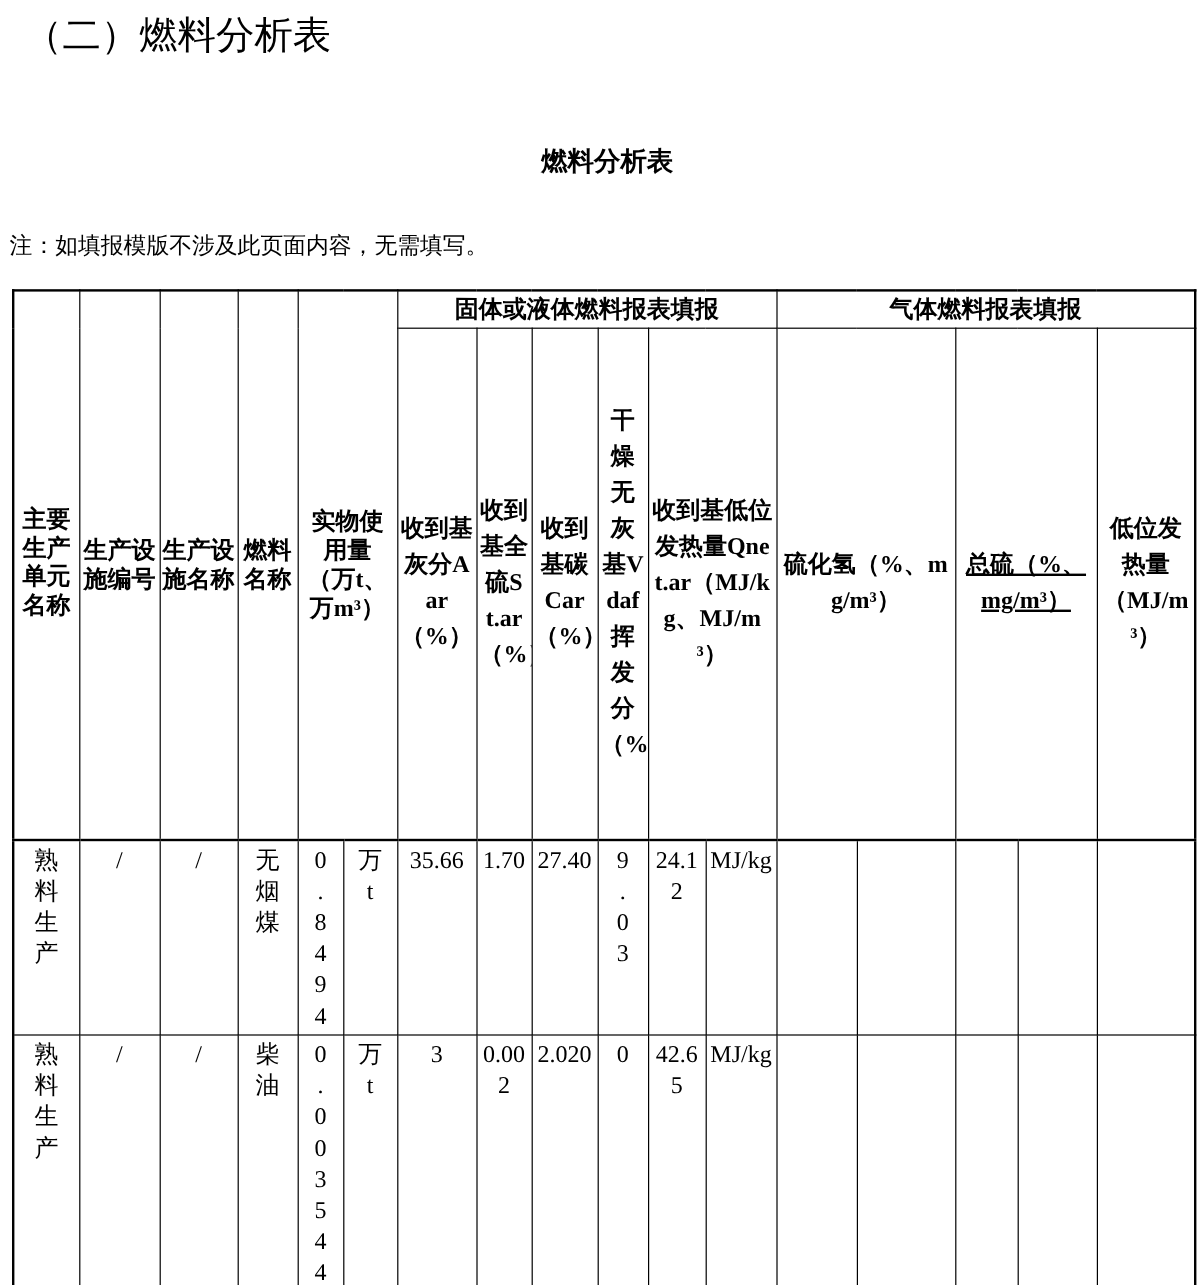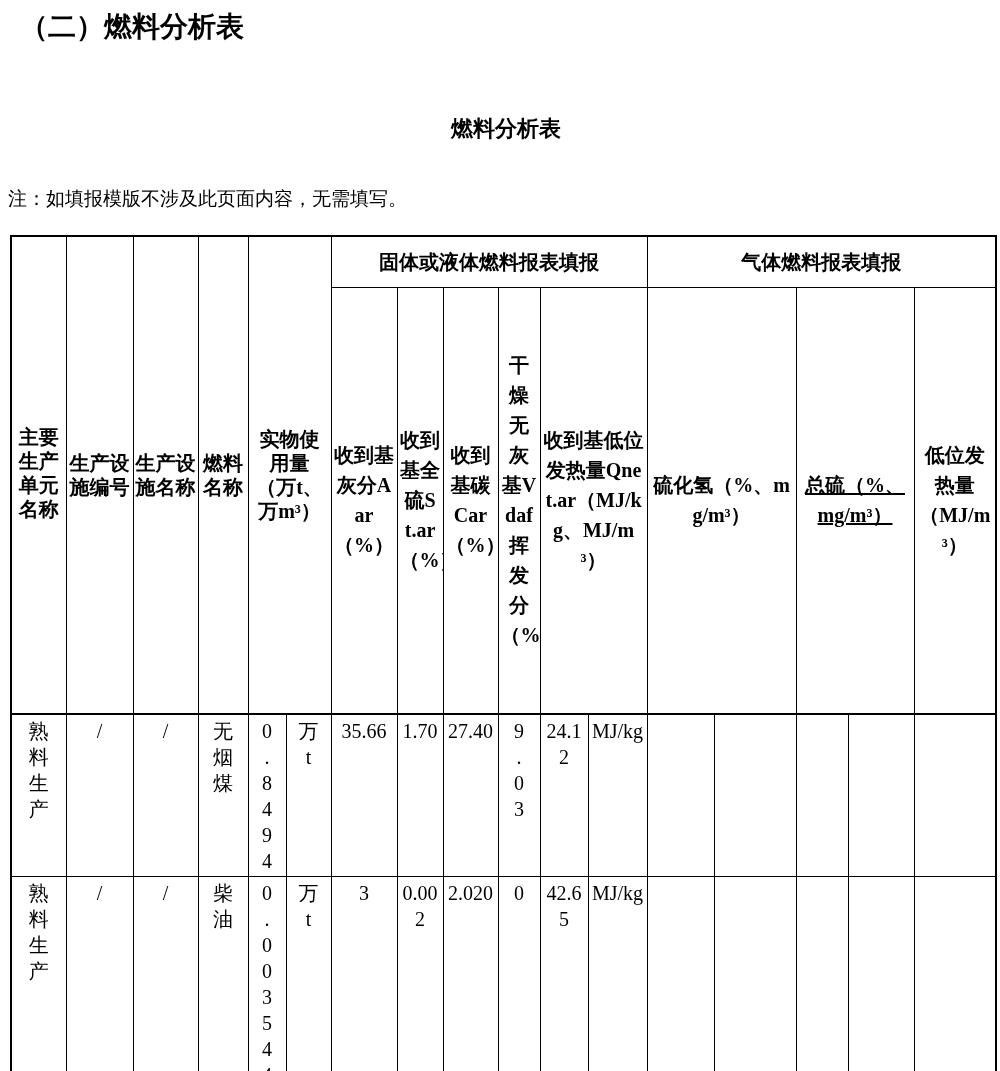--- a/index.html
+++ b/index.html
@@ -3,21 +3,21 @@
 <meta charset="utf-8">
 <style>
   html, body { margin: 0; padding: 0; background: #ffffff; }
   body {
     width: 1000px; height: 1071px; overflow: hidden;
     color: #000;
     font-family: "Liberation Serif", "DejaVu Serif", serif;
   }
   .heading {
     margin: 8px 0 0 20px;
-    font-size: 28px; font-weight: bold;
+    font-size: 32px; font-weight: normal;
     font-family: "Liberation Sans", "DejaVu Sans", sans-serif;
   }
   .table-title {
     margin: 68px 0 0 12px;
     text-align: center;
     font-size: 22px; font-weight: bold;
   }
   .note {
     margin: 42px 0 0 8px;
     font-size: 19px;
@@ -35,21 +35,21 @@
     overflow: hidden;
     text-align: center;
   }
   .fuel-table thead th {
     font-weight: bold;
     vertical-align: middle;
     word-break: break-all;
     line-height: 1.5;
     padding: 2px;
   }
-  .fuel-table tr.group-row th { line-height: 1.2; padding: 13px 2px; }
+  .fuel-table tr.group-row th { line-height: 1.2; padding: 3px 2px; }
   .fuel-table tbody td {
     vertical-align: top;
     word-break: break-all;
     line-height: 1.3;
     padding: 3px 2px 2px 2px;
   }
   .fuel-table tbody tr:first-child td { border-top: 2px solid #000; }
   td[data-wrap="chars"] { white-space: pre-line; }
 
   

